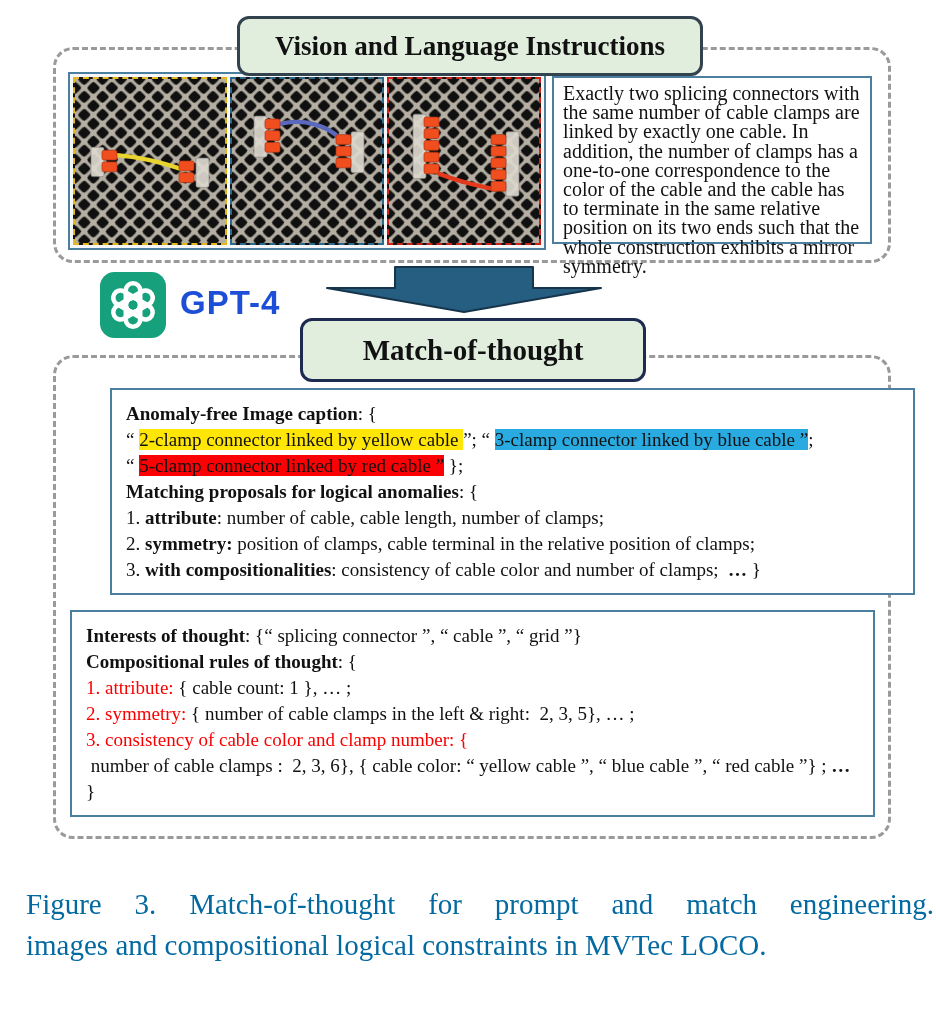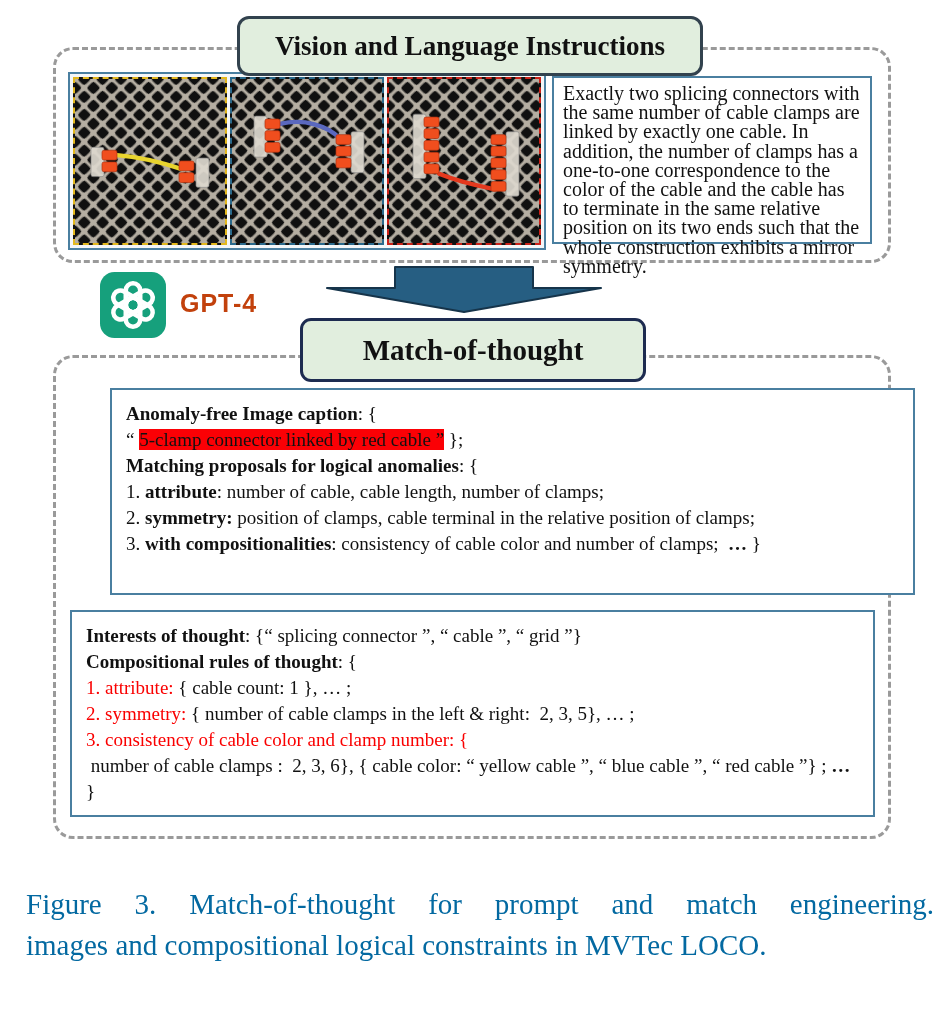--- a/index.html
+++ b/index.html
@@ -2,40 +2,40 @@
 <html><head>
 <meta charset="utf-8">
 <style>
   html,body{margin:0;padding:0;background:#ffffff;}
   .root{position:relative;width:936px;height:1024px;background:#fff;overflow:hidden;
         font-family:"Liberation Serif","DejaVu Serif",serif;color:#111;}
 
   .green-title{position:absolute;background:#e1eede;border:3px solid #32424e;border-radius:12px;
         display:flex;align-items:center;justify-content:center;font-weight:bold;z-index:5;}
   .vli{left:237px;top:16px;width:460px;height:54px;font-size:27px;}
-  .mot{left:300px;top:318px;width:340px;height:58px;font-size:29px;border-color:#1d2b50;border-width:3px;border-radius:11px;}
+  .mot{left:300px;top:318px;width:340px;height:58px;font-size:29px;border-color:#1d2b50;border-width:3px;}
 
   .dashed-box{position:absolute;border:3px dashed #9a9a9a;border-radius:20px;background:transparent;}
   .dash1{left:53px;top:47px;width:832px;height:210px;}
   .dash2{left:53px;top:355px;width:832px;height:478px;}
 
   .images-panel{position:absolute;left:68px;top:72px;width:478px;height:178px;box-sizing:border-box;
         border:2px solid #4a7fa0;background:#f4f6f8;display:flex;gap:3px;padding:3px;z-index:2;}
   .sample{flex:1;box-sizing:border-box;border:2px dashed #888;overflow:hidden;background:#111;}
   .sample svg{display:block;width:100%;height:100%;}
   .img-yellow{border-color:#e3b81e;}
   .img-blue{border-color:#2b6a8c;}
   .img-red{border-color:#cc2218;}
 
   .instr-box{position:absolute;left:552px;top:76px;width:320px;height:168px;box-sizing:border-box;
         border:2px solid #4a7fa0;background:#fff;padding:6px 9px;font-size:20px;line-height:19.2px;z-index:2;}
 
   .gpt-logo{position:absolute;left:100px;top:272px;width:66px;height:66px;}
   .gpt-label{position:absolute;left:180px;top:272px;height:66px;line-height:62px;
-        font-family:"Liberation Sans","DejaVu Sans",sans-serif;font-weight:bold;font-size:25px;color:#c2410c;letter-spacing:1px;}
+        font-family:"Liberation Sans","DejaVu Sans",sans-serif;font-weight:bold;font-size:33px;color:#1d4ed8;letter-spacing:1px;}
 
   .big-arrow{position:absolute;left:326px;top:266px;width:276px;height:48px;z-index:4;}
 
   .thought-box{position:absolute;box-sizing:border-box;border:2px solid #4a7fa0;background:#fff;
         padding:11px 14px;font-size:19px;line-height:26px;z-index:2;}
   .tb1{left:70px;top:388px;width:805px;height:207px;margin-left:40px;}
   .tb2{left:70px;top:610px;width:805px;height:207px;}
   .tline{white-space:pre-wrap;}
 
   .b{font-weight:bold;}
@@ -152,20 +152,21 @@
   </svg>
 
   <div class="green-title mot">
     <span>Match-of-thought</span>
   </div>
 
   <div class="dashed-box dash2"></div>
 
   <div class="thought-box tb1">
     <div class="tline"><span class="b">Anomaly-free Image caption</span><span>: {</span></div>
+    <div class="tline"><span>“ </span><span class="hy">2-clamp connector linked by yellow cable </span><span>”; “ </span><span class="hb">3-clamp connector linked by blue cable ”</span><span>;</span></div>
     <div class="tline"><span>“ </span><span class="hr">5-clamp connector linked by red cable ”</span><span> };</span></div>
     <div class="tline"><span class="b">Matching proposals for logical anomalies</span><span>: {</span></div>
     <div class="tline"><span>1. </span><span class="b">attribute</span><span>: number of cable, cable length, number of clamps;</span></div>
     <div class="tline"><span>2. </span><span class="b">symmetry:</span><span> position of clamps, cable terminal in the relative position of clamps;</span></div>
     <div class="tline"><span>3. </span><span class="b">with compositionalities</span><span>: consistency of cable color and number of clamps;  </span><span class="b">…</span><span> }</span></div>
   </div>
 
   <div class="thought-box tb2">
     <div class="tline"><span class="b">Interests of thought</span><span>: {“ splicing connector ”, “ cable ”, “ grid ”}</span></div>
     <div class="tline"><span class="b">Compositional rules of thought</span><span>: {</span></div>

